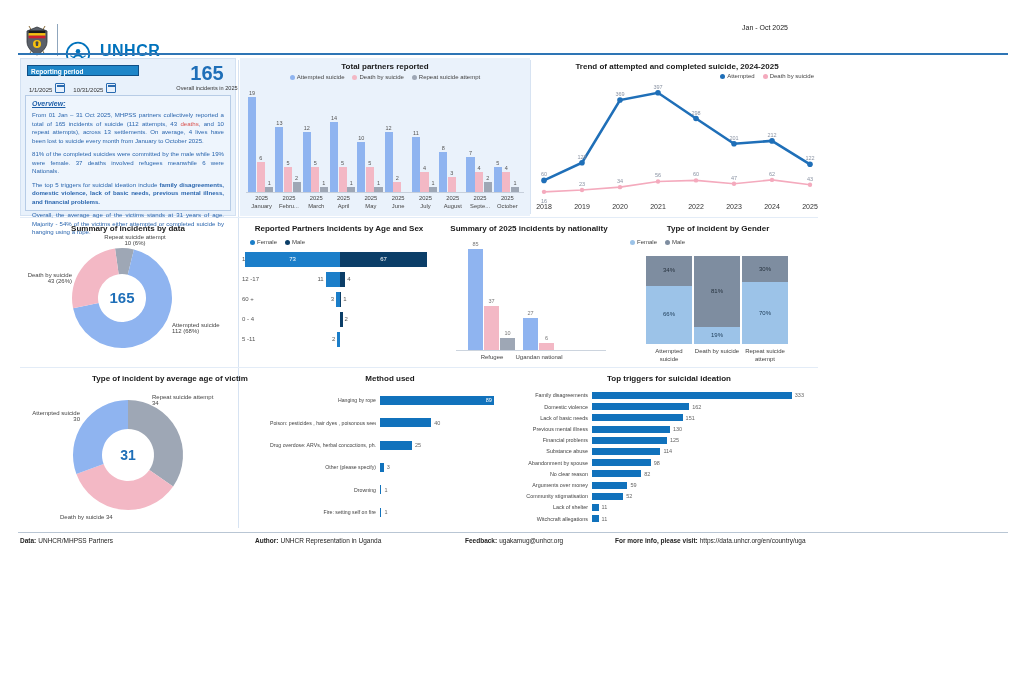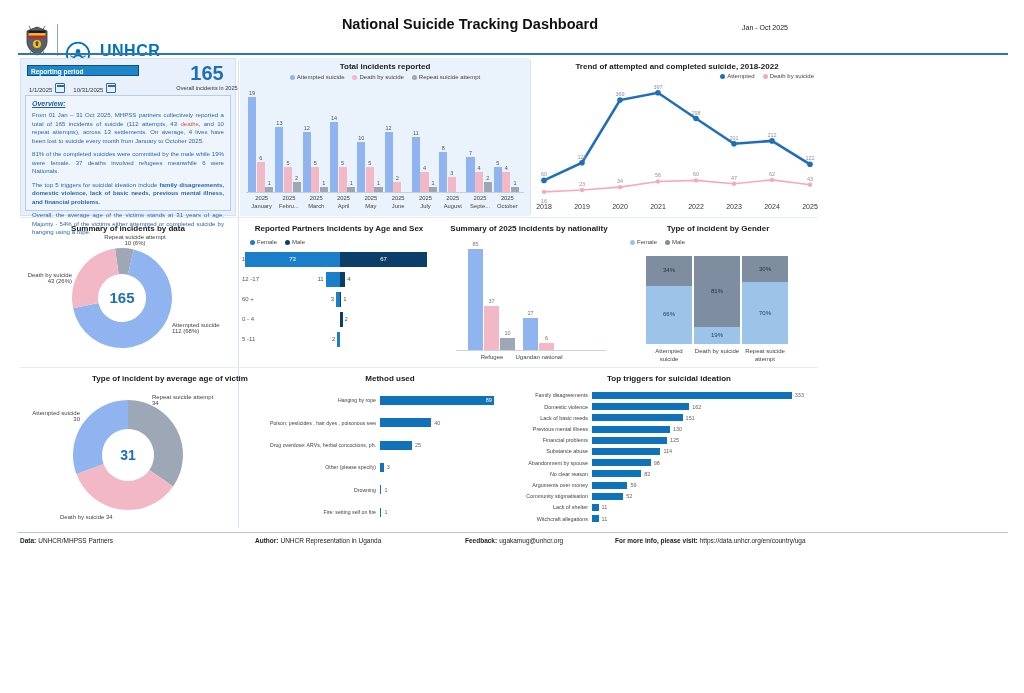--- a/index.html
+++ b/index.html
@@ -85,21 +85,20 @@
           <path d="M8 15.5 C9.5 12.6 14.5 12.6 16 15.5" fill="none" stroke="#0072BC" stroke-width="1.6"></path>
           <path d="M5 13.5 Q12 19.5 19 13.5" fill="none" stroke="#0072BC" stroke-width="1.1"></path>
         </svg>
         <div>
           <div class="unhcr-name">UNHCR</div>
           <div class="unhcr-tag">The UN Refugee Agency</div>
         </div>
       </div>
     </div>
     <div class="titles">
-      <div class="maintitle">National Suicide Tracking Dashboard</div>
     </div>
     <div class="period-badge">Jan - Oct 2025</div>
   </header>
 
   <div class="rule-top"></div>
   <div class="vsep" style="left:238px;top:60px;height:468px;"></div>
   <div class="vsep" style="left:530px;top:60px;height:154px;"></div>
   <div class="hsep" style="left:20px;top:217px;width:798px;"></div>
   <div class="hsep" style="left:20px;top:367px;width:798px;"></div>
 
@@ -113,21 +112,21 @@
     <div class="overview">
       <div class="ov-head">Overview:</div>
       <p><span>From 01 Jan – 31 Oct 2025, MHPSS partners collectively reported a total of 165 incidents of suicide (112 attempts, 43 </span><span class="red">deaths</span><span>, and 10 repeat attempts), across 13 settlements. On average, 4 lives have been lost to suicide every month from January to October 2025.</span></p>
       <p>81% of the completed suicides were committed by the male while 19% were female. 37 deaths involved refugees meanwhile 6 were Nationals.</p>
       <p><span>The top 5 triggers for suicidal ideation include </span><span class="b">family disagreements, domestic violence, lack of basic needs, previous mental illness, and financial problems.</span></p>
       <p>Overall, the average age of the victims stands at 31 years of age. Majority - 54% of the victims either attempted or completed suicide by hanging using a rope.</p>
     </div>
   </section>
 
   <section class="panel" id="chart-total">
-    <div class="ptitle">Total incidents reported</div>
+    <div class="ptitle">Total partners reported</div>
     <div class="legend">
         <span class="li">
           <span class="dot" style="background: rgb(143, 180, 240);"></span>
           <span>Attempted suicide</span>
         </span>
         <span class="li">
           <span class="dot" style="background: rgb(243, 184, 197);"></span>
           <span>Death by suicide</span>
         </span>
         <span class="li">
@@ -208,21 +207,21 @@
       <div style="position: absolute; left: 262.3px; top: 114px; width: 8.2px; height: 20px; background: rgb(243, 184, 197);"></div>
       <div style="position: absolute; left: 258.3px; top: 106.5px; width: 16.2px; text-align: center; font-size: 5.5px; color: rgb(85, 85, 85);">4</div>
       <div style="position: absolute; left: 270.9px; top: 129px; width: 8.2px; height: 5px; background: rgb(158, 167, 181);"></div>
       <div style="position: absolute; left: 266.9px; top: 121.5px; width: 16.2px; text-align: center; font-size: 5.5px; color: rgb(85, 85, 85);">1</div>
       <div style="position: absolute; left: 250.7px; top: 137px; width: 33.3px; text-align: center; font-size: 5.8px; color: rgb(68, 68, 68); white-space: pre-line; line-height: 1.3;">2025
 October</div>
       <div style="position: absolute; left: 6px; top: 134px; width: 278px; height: 1px; background: rgb(198, 207, 219);"></div>
     </section>
 
   <section class="panel" id="chart-trend">
-    <div class="ptitle">Trend of attempted and completed suicide, 2018-2022</div>
+    <div class="ptitle">Trend of attempted and completed suicide, 2024-2025</div>
     <div class="legend">
         <span class="li">
           <span class="dot" style="background: rgb(31, 111, 184);"></span>
           <span>Attempted</span>
         </span>
         <span class="li">
           <span class="dot" style="background: rgb(244, 170, 189);"></span>
           <span>Death by suicide</span>
         </span>
       </div>

